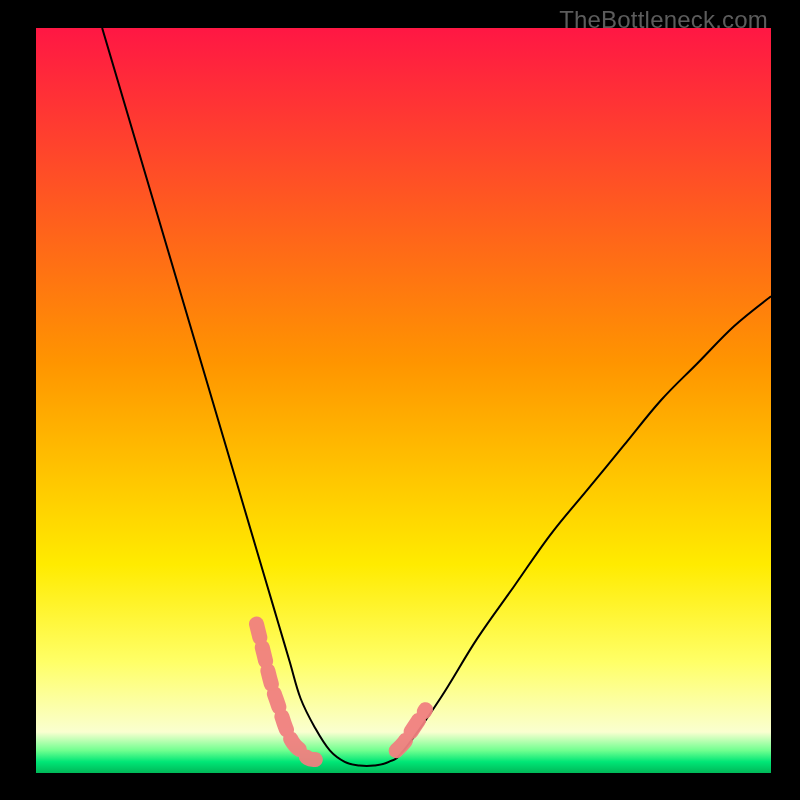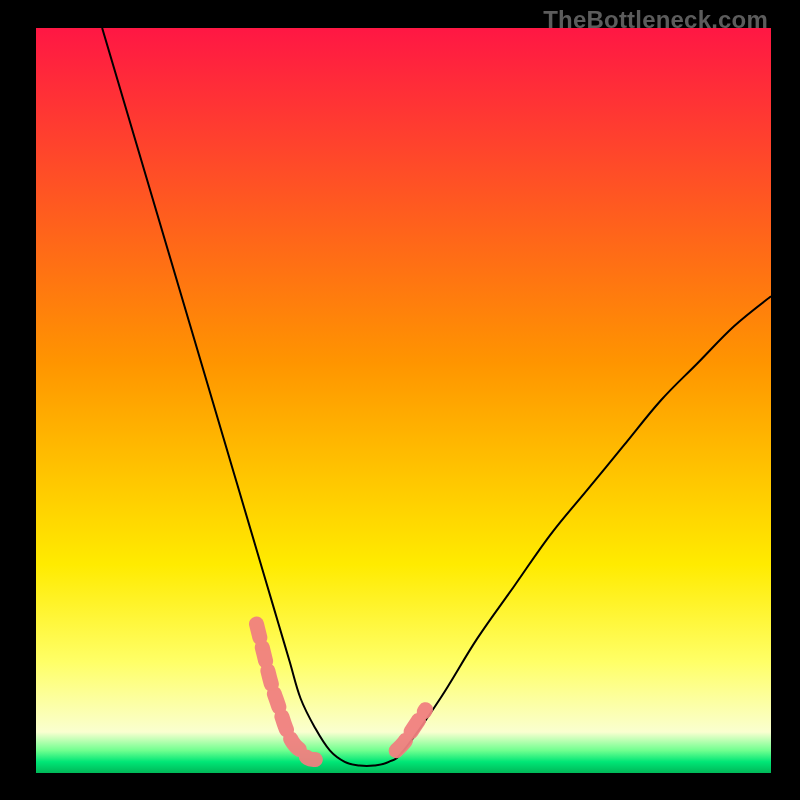--- a/index.html
+++ b/index.html
@@ -18,21 +18,21 @@
   width: 735px;
   height: 745px;
 }
 .watermark {
   position: absolute;
   top: 6px;
   right: 32px;
   font-family: Arial, sans-serif;
   font-size: 24px;
   color: #5c5c5c;
-  font-weight: bold;
+  font-weight: normal;
   letter-spacing: 0.2px;
 }
 svg { display: block; }
 </style>
 </head>
 <body>
 
 <div class="watermark">TheBottleneck.com</div>
 
 <div class="chart-container">

